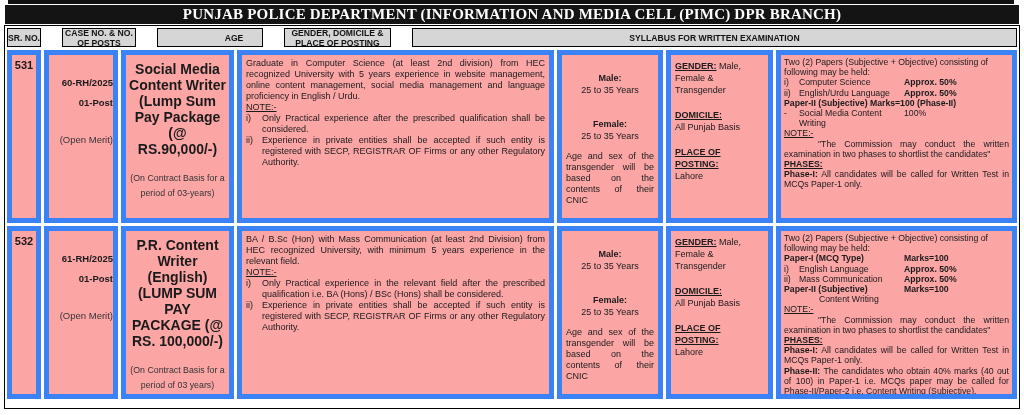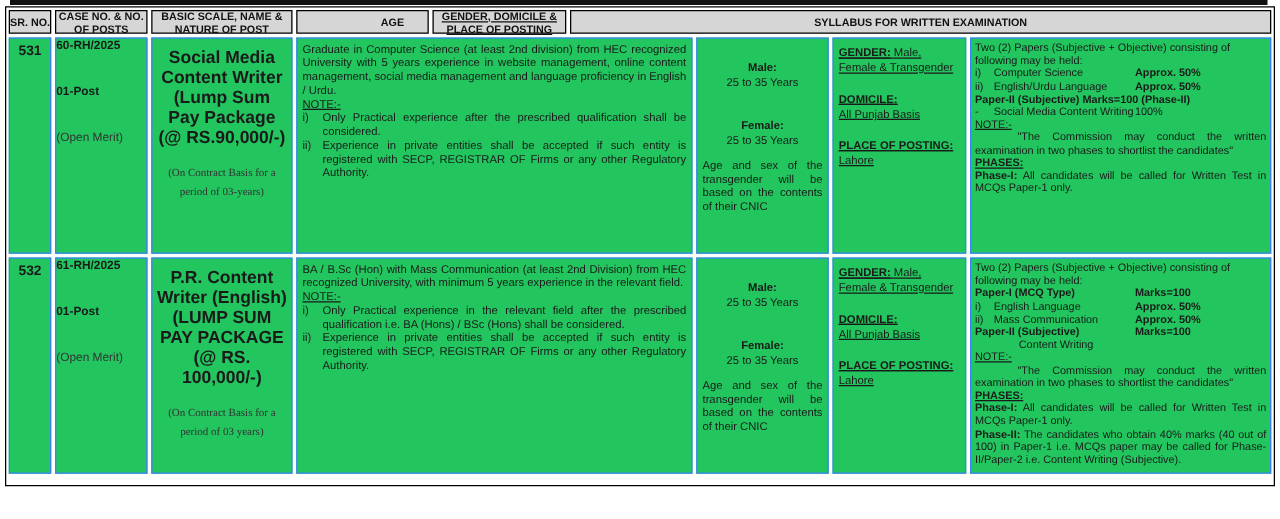--- a/index.html
+++ b/index.html
@@ -3,39 +3,39 @@
 <meta charset="utf-8">
 <style>
   * { margin:0; padding:0; box-sizing:border-box; }
   body { background:#ffffff; }
   .page { width:1024px; height:415px; background:#fff; font-family:"Liberation Sans", sans-serif; color:#1a1a1a; overflow:hidden; }
   .top-strip { height:4px; background:#111; margin:0 10px 1px 8px; }
   .title-bar { background:#141414; color:#fff; margin:0 5px; height:19px; text-align:center;
                font-family:"Liberation Serif", serif; font-weight:bold; font-size:15px; line-height:19px; letter-spacing:0.2px; }
   .table-outer { margin:1px 4px 0 4px; border:1px solid #000; padding:2px; height:384px;
                  display:flex; flex-direction:column; row-gap:3px; }
-  .header-row { display:flex; column-gap:3px; height:19px; }
+  .header-row { display:flex; column-gap:21px; height:19px; }
   .hcell { background:#d6d6d6; border:1px solid #000; display:flex; align-items:center; justify-content:center;
            text-align:center; font-weight:bold; font-size:8.6px; line-height:10px; color:#111; }
   .w-sr{width:34px;} .w-case{width:74px;} .w-basic{width:113px;} .w-qual{width:317px;}
-  .w-age{width:106px;padding-left:48px;} .w-gender{width:107px;text-decoration:underline;} .w-syl{flex:1;}
+  .w-age{width:106px;padding-left:48px;} .w-gender{width:107px;} .w-syl{flex:1;}
   .hcell.w-basic span{max-width:98px;} .hcell.w-qual span{max-width:195px;}
 
   .data-row { display:flex; column-gap:3px; height:173px; }
-  .cell { border:1px solid #3b82f6; background:#22c55e; overflow:hidden; font-size:9px; line-height:11px; }
+  .cell { border:5px solid #3b82f6; background:#fca5a5; overflow:hidden; font-size:9px; line-height:11px; }
 
   .sr-cell { text-align:center; padding-top:5px; font-weight:bold; font-size:11px; }
-  .case-cell { text-align:left; padding-top:0; font-size:9.5px; }
+  .case-cell { text-align:right; padding-top:22px; font-size:9.5px; }
   .case-cell .case-no, .case-cell .posts { font-weight:bold; }
-  .case-cell .posts { margin-top:26px; }
+  .case-cell .posts { margin-top:9px; }
   .case-cell .merit { margin-top:26px; color:#333; }
 
   .post-cell { text-align:center; padding:6px 3px; }
   .post-name { font-weight:bold; font-size:14px; line-height:16px; }
-  .contract { margin-top:14px; font-size:8.8px; line-height:15px; color:#333;font-family:Liberation Serif, serif; }
+  .contract { margin-top:14px; font-size:8.8px; line-height:15px; color:#333; }
 
   .qual-cell { padding:3px 4px; }
   .qual-intro { text-align:justify; }
   .note-label { font-weight:normal; text-decoration:underline; }
   .note-item { display:flex; }
   .note-item .num { width:16px; flex:none; }
   .note-item .txt { flex:1; text-align:justify; }
 
   .age-cell { text-align:center; padding:17px 4px; line-height:12px; }
   .age-label { font-weight:bold; }
@@ -61,32 +61,32 @@
   .syl-note { text-indent:34px; text-align:justify; }
   .phases-label { font-weight:bold; text-decoration:underline; }
   .phase { text-align:justify; }
   .ph-label { font-weight:bold; }
 </style>
 </head>
 <body>
 
 <div class="page">
   <div class="top-strip"></div>
+  <div class="title-bar">
+    <span>PUNJAB POLICE DEPARTMENT (INFORMATION AND MEDIA CELL (PIMC) DPR BRANCH)</span>
+  </div>
 
   <div class="table-outer">
 
     <div class="header-row">
       <div class="hcell w-sr">
           <span>SR. NO.</span>
         </div>
       <div class="hcell w-case">
           <span>CASE NO. &amp; NO. OF POSTS</span>
-        </div>
-      <div class="hcell w-basic">
-          <span>BASIC SCALE, NAME &amp; NATURE OF POST</span>
         </div>
       <div class="hcell w-age">
           <span>AGE</span>
         </div>
       <div class="hcell w-gender">
           <span>GENDER, DOMICILE &amp; PLACE OF POSTING</span>
         </div>
       <div class="hcell w-syl">
           <span>SYLLABUS FOR WRITTEN EXAMINATION</span>
         </div>

